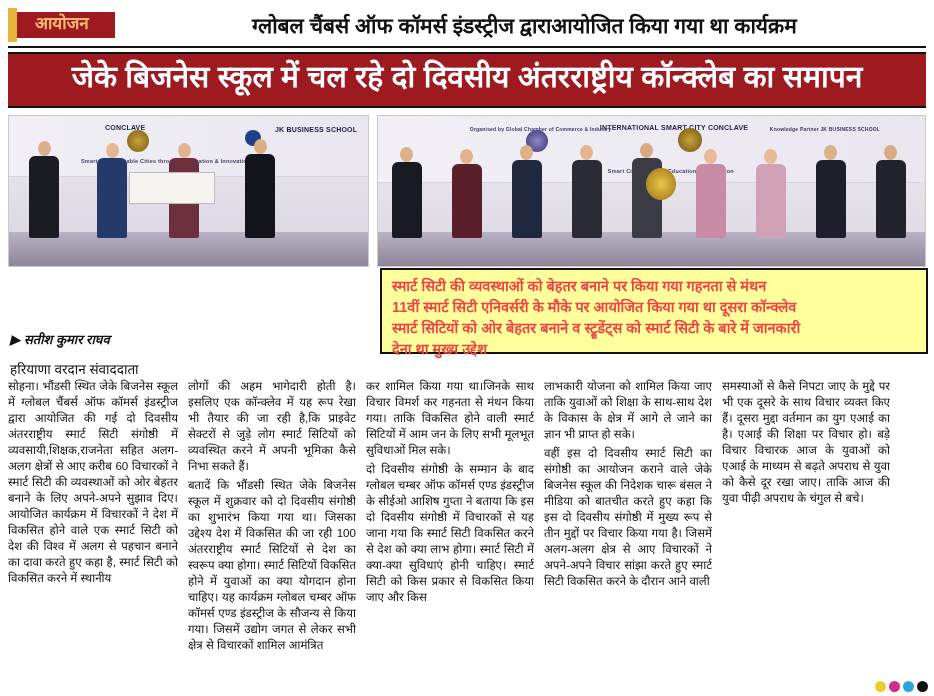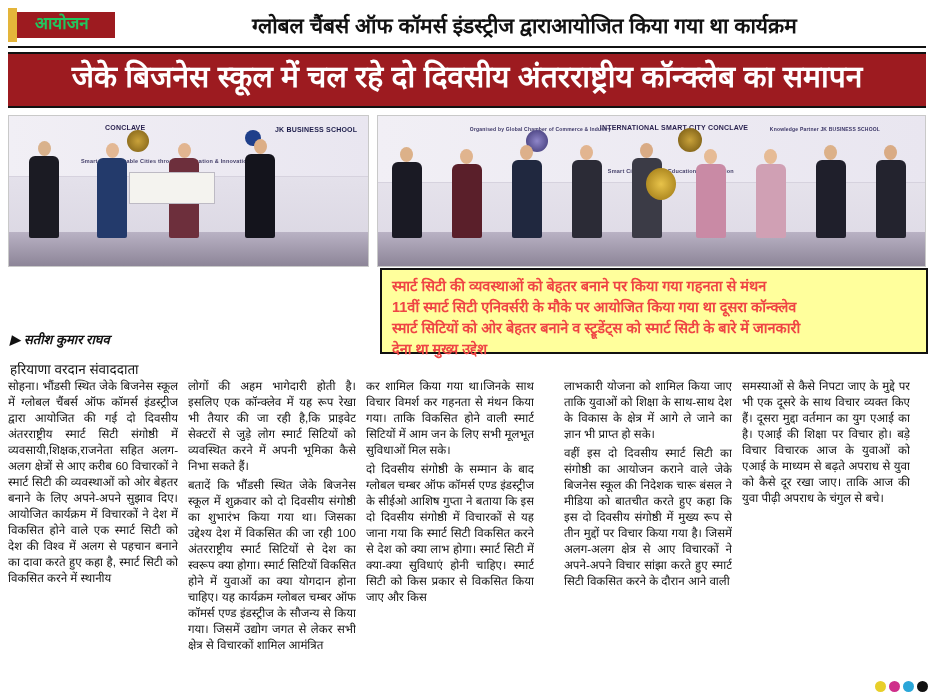--- a/index.html
+++ b/index.html
@@ -19,21 +19,21 @@
   .topstrip{
     display:flex;align-items:stretch;height:34px;margin:2px 0 4px 0;
   }
   .kicker-wrap{
     display:flex;align-items:center;
   }
   .kicker-bar{
     width:9px;background:#e4b53a;margin-right:0px;height:34px;
   }
   .kicker{
-    background:#9d1b20;color:#22c55e;font-weight:bold;font-size:17px;
+    background:#9d1b20;color:#fdba74;font-weight:bold;font-size:17px;
     padding:3px 26px 6px 18px;display:flex;align-items:center;
     line-height:1;white-space:nowrap;
   }
   .topline{
     flex:1;display:flex;align-items:center;justify-content:center;
     font-size:21px;font-weight:bold;color:#111;letter-spacing:0px;
     padding-left:8px;
   }
   .rule{
     height:2px;background:#111;margin:2px 0 0 0;
@@ -108,21 +108,21 @@
     position:absolute;left:8px;top:378px;width:918px;height:312px;
     display:flex;gap:10px;
   }
   .col{
     font-size:11.6px;line-height:1.38;text-align:justify;color:#111;
     overflow:hidden;
   }
   .c1{width:170px;margin-top:0px;}
   .c2{width:168px;}
   .c3{width:168px;}
-  .c4{width:168px;margin-left:20px;}
+  .c4{width:168px;}
   .c5{width:168px;}
   .col p{margin:0 0 3px 0;}
   
   .reg{
     position:absolute;right:6px;bottom:4px;display:flex;gap:3px;
   }
   .reg span{display:block;width:11px;height:11px;border-radius:50%;}
 </style>
 </head>
 <body>

